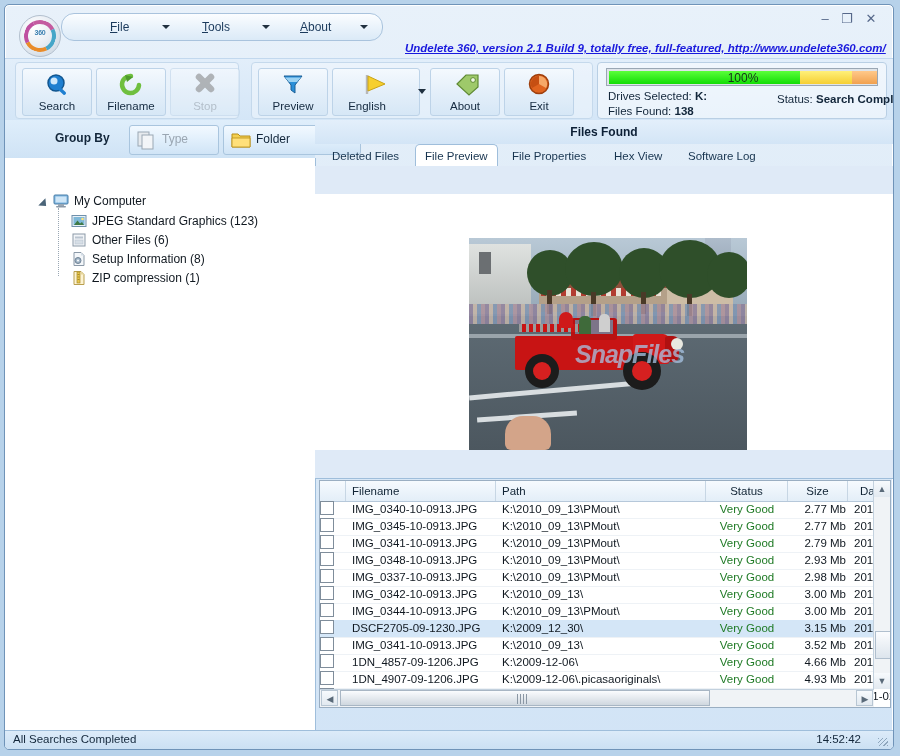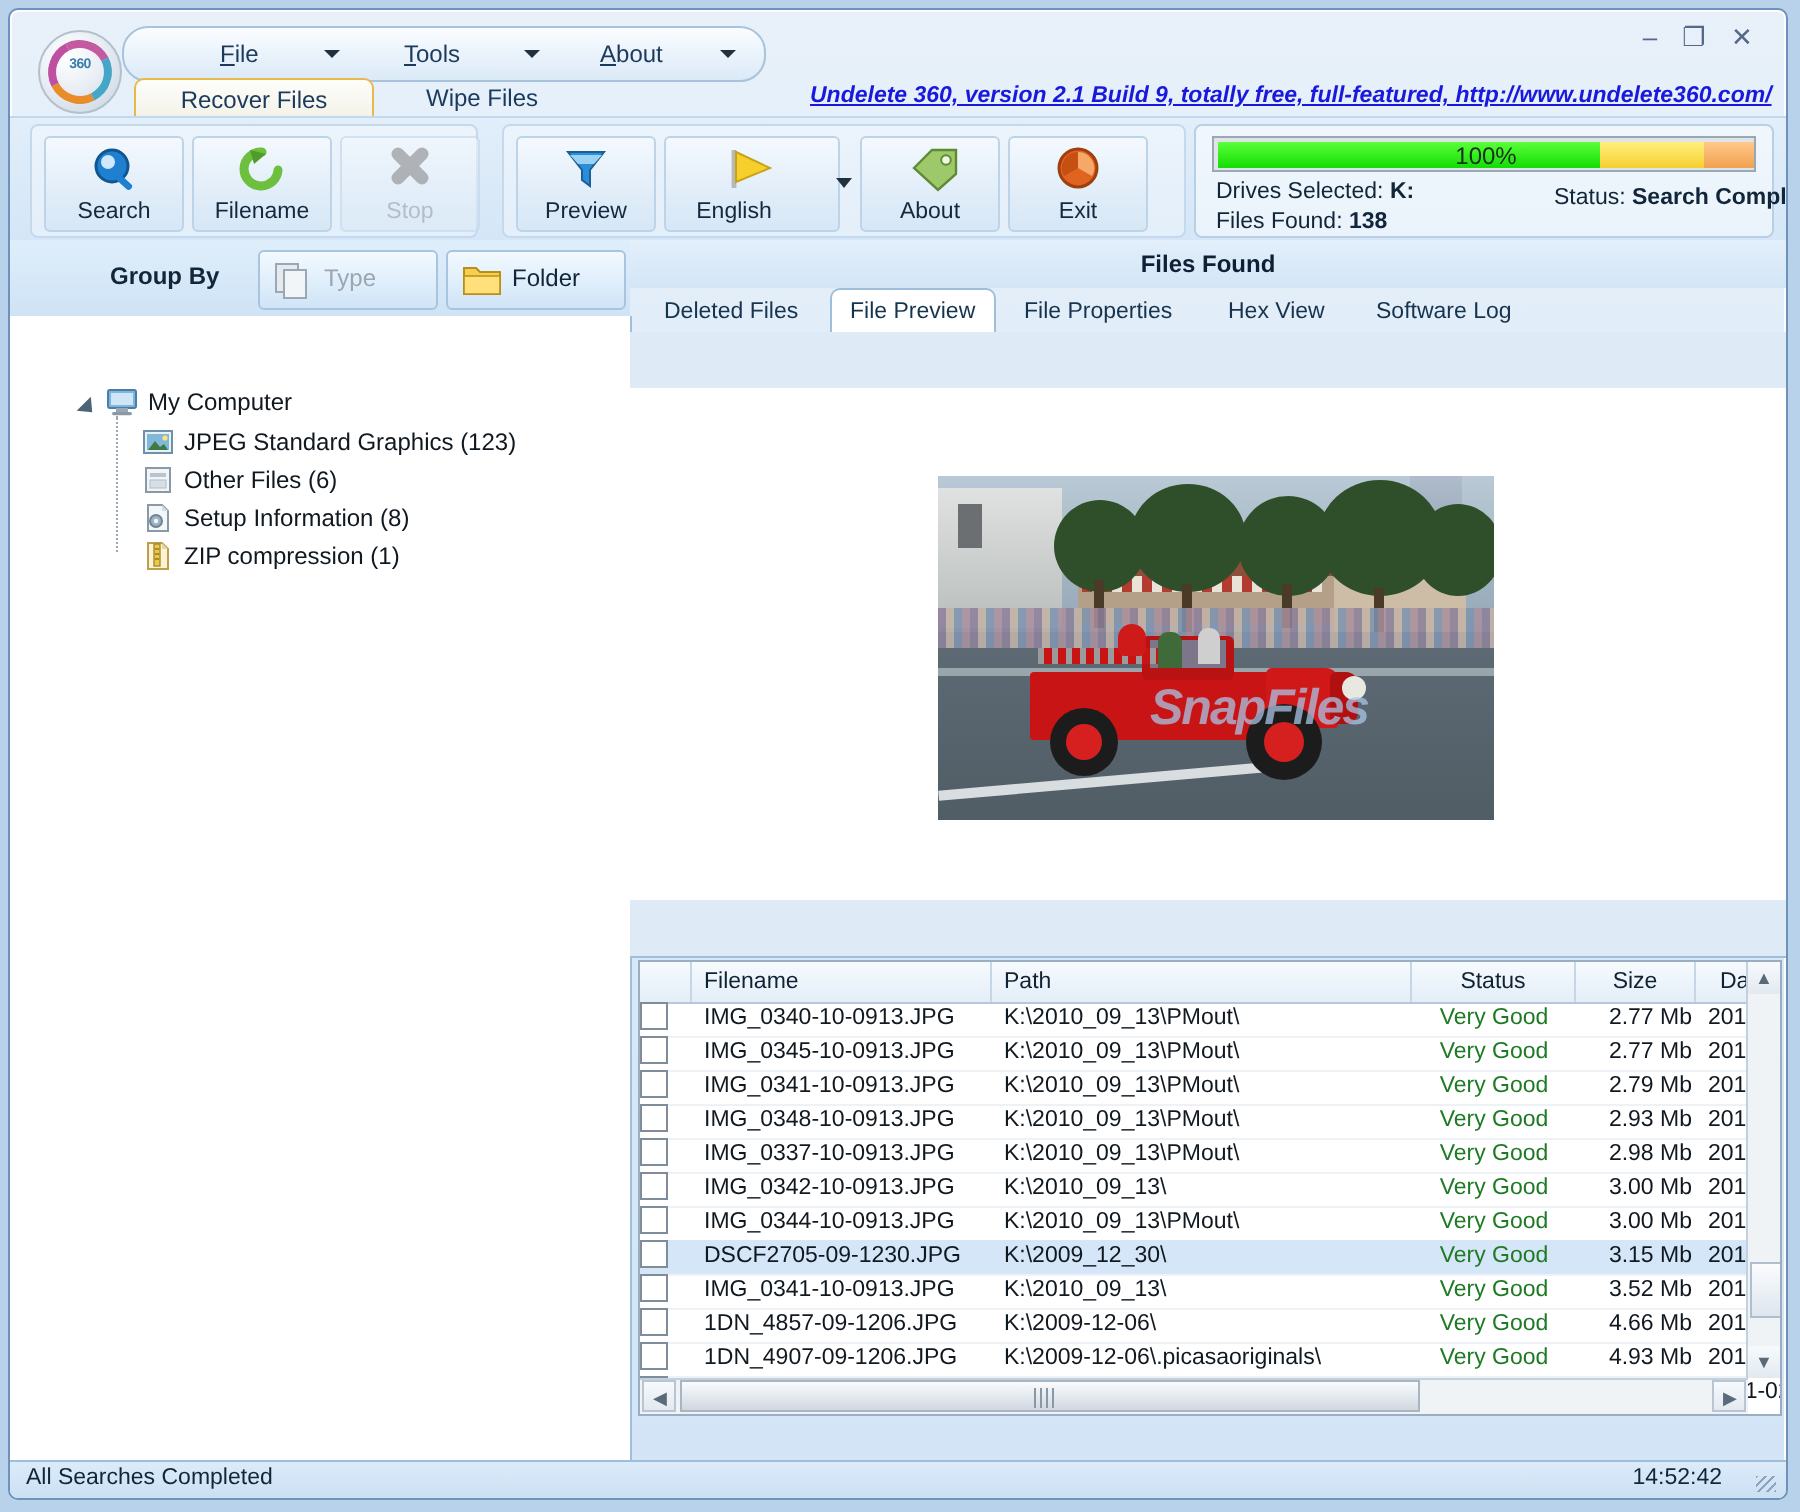--- a/index.html
+++ b/index.html
@@ -145,21 +145,21 @@
   #groupby-label{
     position:absolute;left:50px;top:11px;font-size:12px;font-weight:bold;color:#12263a;
   }
   .gbtn{
     position:absolute;top:5px;height:28px;
     border:1px solid #a9c5de;border-radius:3px;
     background:linear-gradient(to bottom,#f2f9ff 0%,#dfeefb 55%,#d0e4f6 100%);
     cursor:pointer;
   }
   #gb-type{left:124px;width:88px;text-align:center;}
-  #gb-folder{left:218px;width:88px;}
+  #gb-folder{left:218px;width:88px;padding-left:48px;}
   .gbtn .gi{position:absolute;left:6px;top:4px;width:22px;height:20px;}
   .gbtn .gc{position:absolute;left:32px;top:6px;font-size:12px;}
   #gb-type .gc{color:#9aa6b2;}
   #gb-folder .gc{color:#12263a;}
   
   #treepanel{
     position:absolute;left:0;top:153px;width:310px;height:575px;
     background:#ffffff;border-right:1px solid #9fbedb;
   }
   .tnode{position:absolute;height:18px;line-height:18px;font-size:12px;color:#101820;cursor:default;white-space:nowrap;}
@@ -199,21 +199,21 @@
   #ft-0{left:8px;} #ft-1{left:100px;} #ft-2{left:188px;}
   #ft-3{left:290px;} #ft-4{left:364px;}
   
   #previewpane{
     position:absolute;left:0;top:46px;width:578px;height:312px;
     background:#ffffff;border-bottom:1px solid #9fbedb;overflow:hidden;
   }
   #previewband{position:absolute;left:0;top:0;width:578px;height:312px;
     background:linear-gradient(to bottom,#dfeaf7 0%,#dfeaf7 28px,#ffffff 28px,#ffffff 284px,#dfeaf7 284px,#dfeaf7 312px);}
   #photo{
-    position:absolute;left:154px;top:72px;width:278px;height:172px;overflow:hidden;
+    position:absolute;left:154px;top:72px;width:278px;height:212px;overflow:hidden;
     background:#6d7f8e;
   }
   
   .ph{position:absolute;}
   #sky{left:0;top:0;width:278px;height:78px;background:linear-gradient(to bottom,#b9c9d6,#94a7b6);}
   #bldgL{left:0;top:6px;width:62px;height:70px;background:linear-gradient(to bottom,#dfe2e0,#b9bdbb);}
   #bldgL2{left:10px;top:14px;width:12px;height:22px;background:#6b6f72;}
   #towerR{left:236px;top:0;width:26px;height:50px;background:linear-gradient(to bottom,#aebccb,#8d9dae);}
   #bldgM{left:70px;top:26px;width:130px;height:48px;background:#b4a089;}
   #roofM{left:66px;top:40px;width:140px;height:10px;background:#8e4f3a;}
@@ -340,24 +340,20 @@
 
   <div id="menubar">
     <div class="menuitem" id="m-file"><u>F</u>ile</div>
     <div class="mcaret" id="c-file"></div>
     <div class="menuitem" id="m-tools"><u>T</u>ools</div>
     <div class="mcaret" id="c-tools"></div>
     <div class="menuitem" id="m-about"><u>A</u>bout</div>
     <div class="mcaret" id="c-about"></div>
   </div>
 
-  <div id="pagetabs">
-    <div class="ptab active" id="pt-recover">Recover Files</div>
-    <div class="ptab" id="pt-wipe">Wipe Files</div>
-  </div>
 
   <div id="promo">Undelete 360, version 2.1 Build 9, totally free, full-featured, http://www.undelete360.com/</div>
 
   <div id="toolbarstrip">
 
     <div class="tgroup" id="tg1">
       <div class="tbtn" id="tb-search">
         <div class="ico">
           <svg width="68" height="24" viewBox="0 0 68 24">
             <circle cx="33" cy="10" r="8" fill="#1f7fd0" stroke="#12568f" stroke-width="1.5"></circle>

